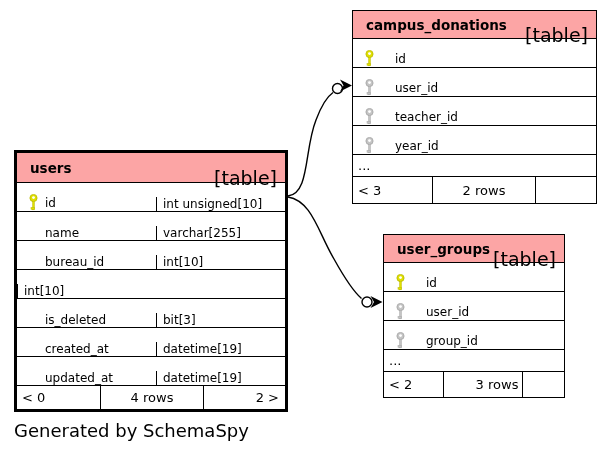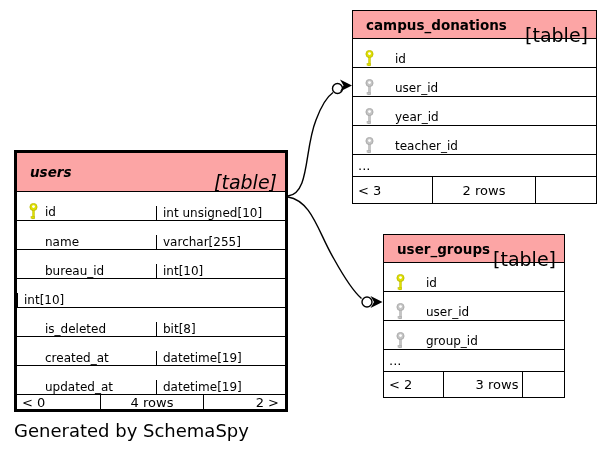--- a/index.html
+++ b/index.html
@@ -75,21 +75,21 @@
   }
 
   .ftr { display: flex; flex: 1; font-size: 13px; }
   .ftr > span { display: flex; align-items: center; }
   .f-prev { padding-left: 5px; }
   .f-rows { justify-content: center; border-left: 1px solid #000000; }
   .f-next { flex: 1; justify-content: flex-end; padding-right: 6px; border-left: 1px solid #000000; }
 
   
   #t-users { left: 14px; top: 150px; width: 274px; height: 262px; }
-  #t-users .hdr { height: 39px; font-style: italic; }
+  #t-users .hdr { height: 30px; }
   #t-users .row { height: 29px; }
   #t-users .f-prev { width: 83px; }
   #t-users .f-rows { width: 103px; }
 
   
   #t-campus { left: 352px; top: 10px; width: 245px; height: 194px; }
   #t-campus .hdr { height: 28px; }
   #t-campus .row { height: 29px; }
   #t-campus .ellipsis-row { height: 22px; }
   #t-campus .f-prev { width: 79px; }
@@ -179,21 +179,21 @@
 
     <div class="row">
       <span class="cell-type">int[10]</span>
     </div>
 
     <div class="row">
       <span class="cell-name users-namecol">
         <span class="keycell"></span>
         <span>is_deleted</span>
       </span>
-      <span class="cell-type">bit[8]</span>
+      <span class="cell-type">bit[3]</span>
     </div>
 
     <div class="row">
       <span class="cell-name users-namecol">
         <span class="keycell"></span>
         <span>created_at</span>
       </span>
       <span class="cell-type">datetime[19]</span>
     </div>
 
@@ -249,35 +249,35 @@
     <div class="row">
       <span class="cell-name">
         <span class="keycell">
           <svg class="key-icon" width="9" height="17" viewBox="0 0 9 17">
             <circle cx="4.5" cy="4" r="3.6" fill="#c4c4c4" stroke="#a5a5a5" stroke-width="0.8"></circle>
             <circle cx="4.5" cy="3.6" r="1.4" fill="#ffffff"></circle>
             <rect x="3.6" y="7.2" width="1.8" height="8.6" fill="#c4c4c4" stroke="#a5a5a5" stroke-width="0.5"></rect>
             <rect x="2.0" y="13.6" width="3.4" height="1.7" fill="#c4c4c4" stroke="#a5a5a5" stroke-width="0.5"></rect>
           </svg>
         </span>
+        <span>teacher_id</span>
+      </span>
+    </div>
+
+    <div class="row">
+      <span class="cell-name">
+        <span class="keycell">
+          <svg class="key-icon" width="9" height="17" viewBox="0 0 9 17">
+            <circle cx="4.5" cy="4" r="3.6" fill="#c4c4c4" stroke="#a5a5a5" stroke-width="0.8"></circle>
+            <circle cx="4.5" cy="3.6" r="1.4" fill="#ffffff"></circle>
+            <rect x="3.6" y="7.2" width="1.8" height="8.6" fill="#c4c4c4" stroke="#a5a5a5" stroke-width="0.5"></rect>
+            <rect x="2.0" y="13.6" width="3.4" height="1.7" fill="#c4c4c4" stroke="#a5a5a5" stroke-width="0.5"></rect>
+          </svg>
+        </span>
         <span>year_id</span>
-      </span>
-    </div>
-
-    <div class="row">
-      <span class="cell-name">
-        <span class="keycell">
-          <svg class="key-icon" width="9" height="17" viewBox="0 0 9 17">
-            <circle cx="4.5" cy="4" r="3.6" fill="#c4c4c4" stroke="#a5a5a5" stroke-width="0.8"></circle>
-            <circle cx="4.5" cy="3.6" r="1.4" fill="#ffffff"></circle>
-            <rect x="3.6" y="7.2" width="1.8" height="8.6" fill="#c4c4c4" stroke="#a5a5a5" stroke-width="0.5"></rect>
-            <rect x="2.0" y="13.6" width="3.4" height="1.7" fill="#c4c4c4" stroke="#a5a5a5" stroke-width="0.5"></rect>
-          </svg>
-        </span>
-        <span>teacher_id</span>
       </span>
     </div>
 
     <div class="ellipsis-row">...</div>
 
     <div class="ftr">
       <span class="f-prev">&lt; 3</span>
       <span class="f-rows">2 rows</span>
       <span class="f-next"></span>
     </div>

